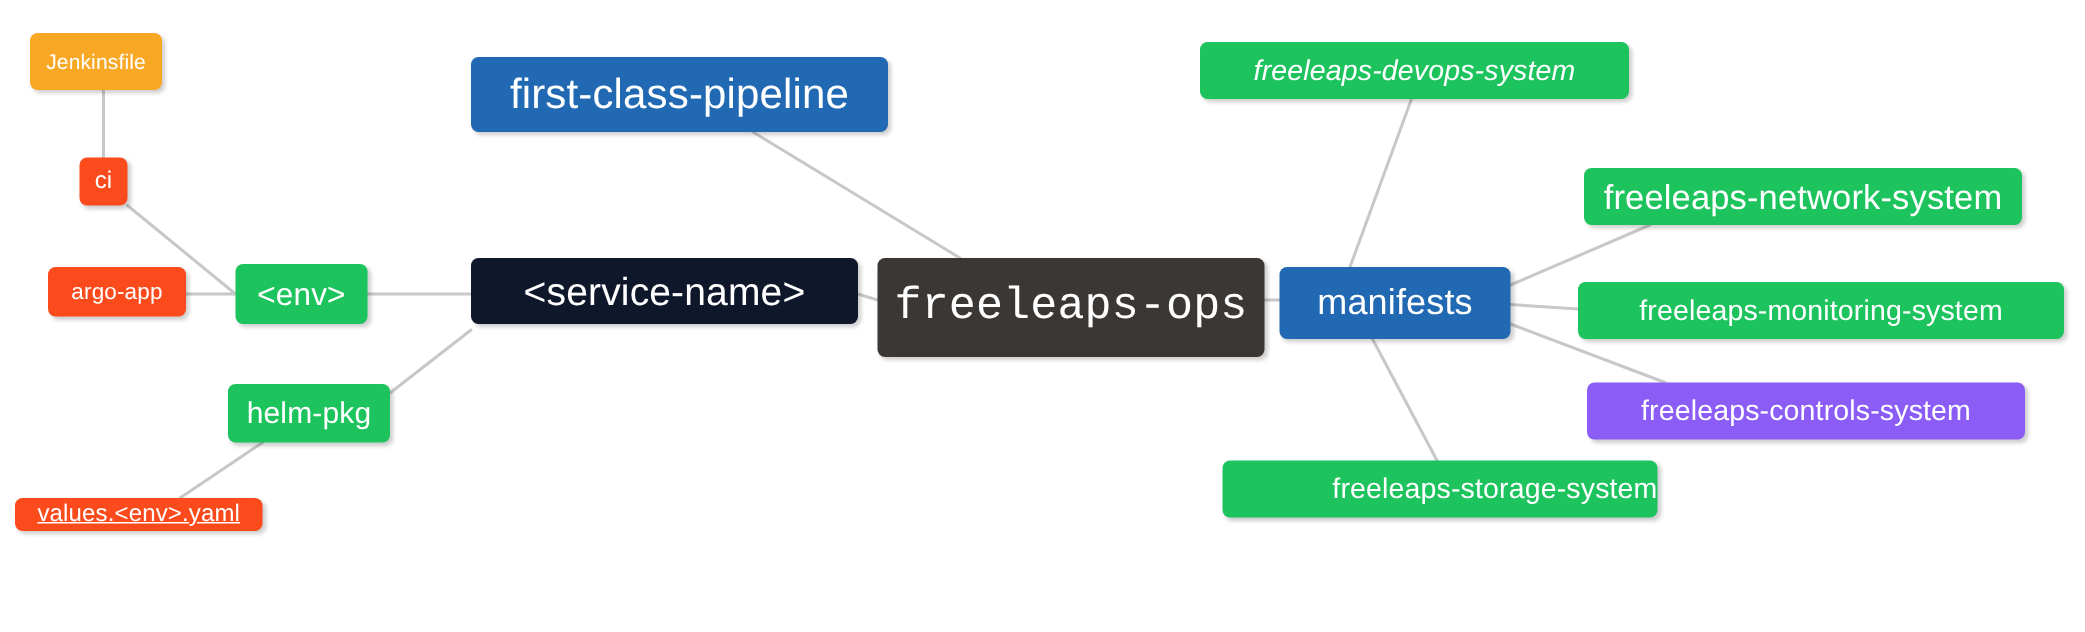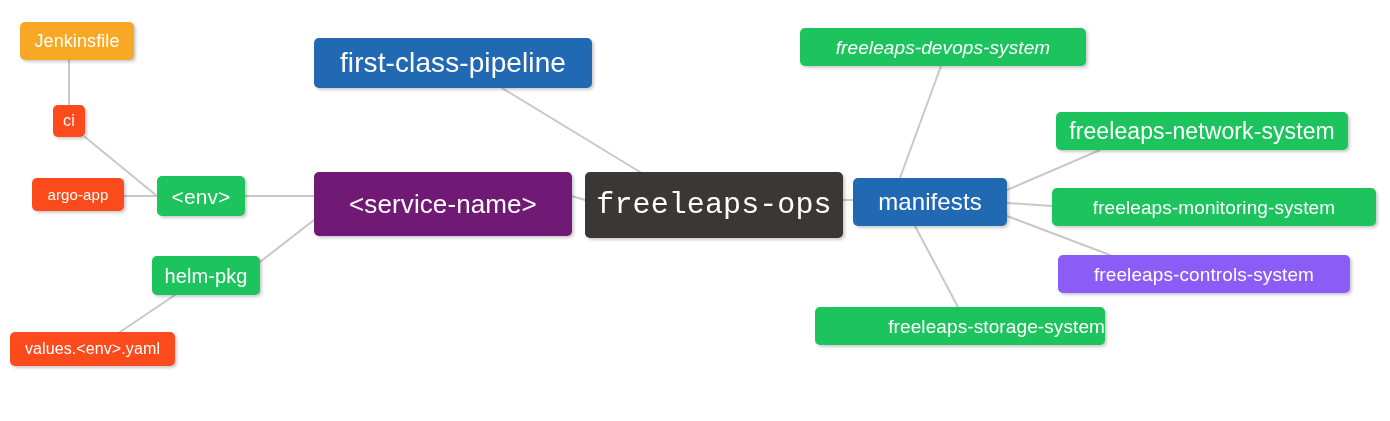--- a/index.html
+++ b/index.html
@@ -58,42 +58,42 @@
       <line x1="502" y1="88" x2="640" y2="172" stroke="#c8c8c8" stroke-width="2" stroke-linecap="round"></line>
       <line x1="572" y1="196" x2="585" y2="200" stroke="#c8c8c8" stroke-width="2" stroke-linecap="round"></line>
       <line x1="843" y1="200" x2="853" y2="200" stroke="#c8c8c8" stroke-width="2" stroke-linecap="round"></line>
       <line x1="900" y1="178" x2="941" y2="66" stroke="#c8c8c8" stroke-width="2" stroke-linecap="round"></line>
       <line x1="1007" y1="190" x2="1100" y2="150" stroke="#c8c8c8" stroke-width="2" stroke-linecap="round"></line>
       <line x1="1007" y1="203" x2="1052" y2="206" stroke="#c8c8c8" stroke-width="2" stroke-linecap="round"></line>
       <line x1="1007" y1="216" x2="1110" y2="255" stroke="#c8c8c8" stroke-width="2" stroke-linecap="round"></line>
       <line x1="915" y1="226" x2="958" y2="307" stroke="#c8c8c8" stroke-width="2" stroke-linecap="round"></line>
     </svg>
   <div id="node-layer">
-      <div class="node" style="left: 20px; top: 22px; width: 114px; height: 38px; background: rgb(249, 168, 38); font-size: 18px;">
+      <div class="node" style="left: 20px; top: 22px; width: 88px; height: 38px; background: rgb(249, 168, 38); font-size: 14px;">
         <span class="node-label">Jenkinsfile</span>
       </div>
       <div class="node" style="left: 53px; top: 105px; width: 32px; height: 32px; background: rgb(251, 75, 28); font-size: 16px;">
         <span class="node-label">ci</span>
       </div>
       <div class="node" style="left: 32px; top: 178px; width: 92px; height: 33px; background: rgb(251, 75, 28); font-size: 15px;">
         <span class="node-label">argo-app</span>
       </div>
       <div class="node" style="left: 157px; top: 176px; width: 88px; height: 40px; background: rgb(29, 196, 94); font-size: 21px;">
         <span class="node-label">&lt;env&gt;</span>
       </div>
       <div class="node" style="left: 152px; top: 256px; width: 108px; height: 39px; background: rgb(29, 196, 94); font-size: 20px;">
         <span class="node-label">helm-pkg</span>
       </div>
-      <div class="node" style="left: 10px; top: 332px; width: 165px; height: 34px; background: rgb(251, 75, 28); font-size: 16px;">
+      <div class="node" style="left: 10px; top: 332px; width: 165px; height: 22px; background: rgb(251, 75, 28); font-size: 16px; text-decoration: underline;">
         <span class="node-label">values.&lt;env&gt;.yaml</span>
       </div>
       <div class="node" style="left: 314px; top: 38px; width: 278px; height: 50px; background: rgb(34, 105, 179); font-size: 28px;">
         <span class="node-label">first-class-pipeline</span>
       </div>
-      <div class="node" style="left: 314px; top: 172px; width: 258px; height: 64px; background: #701a75; font-size: 26px;">
+      <div class="node" style="left: 314px; top: 172px; width: 258px; height: 44px; background: #0f172a; font-size: 26px;">
         <span class="node-label">&lt;service-name&gt;</span>
       </div>
       <div class="node" style="left: 585px; top: 172px; width: 258px; height: 66px; background: rgb(59, 55, 52); font-size: 30px; font-family: Liberation Mono, monospace;">
         <span class="node-label">freeleaps-ops</span>
       </div>
       <div class="node" style="left: 853px; top: 178px; width: 154px; height: 48px; background: rgb(34, 105, 179); font-size: 24px;">
         <span class="node-label">manifests</span>
       </div>
       <div class="node" style="left: 800px; top: 28px; width: 286px; height: 38px; background: rgb(29, 196, 94); font-size: 19px; font-style: italic;">
         <span class="node-label">freeleaps-devops-system</span>

